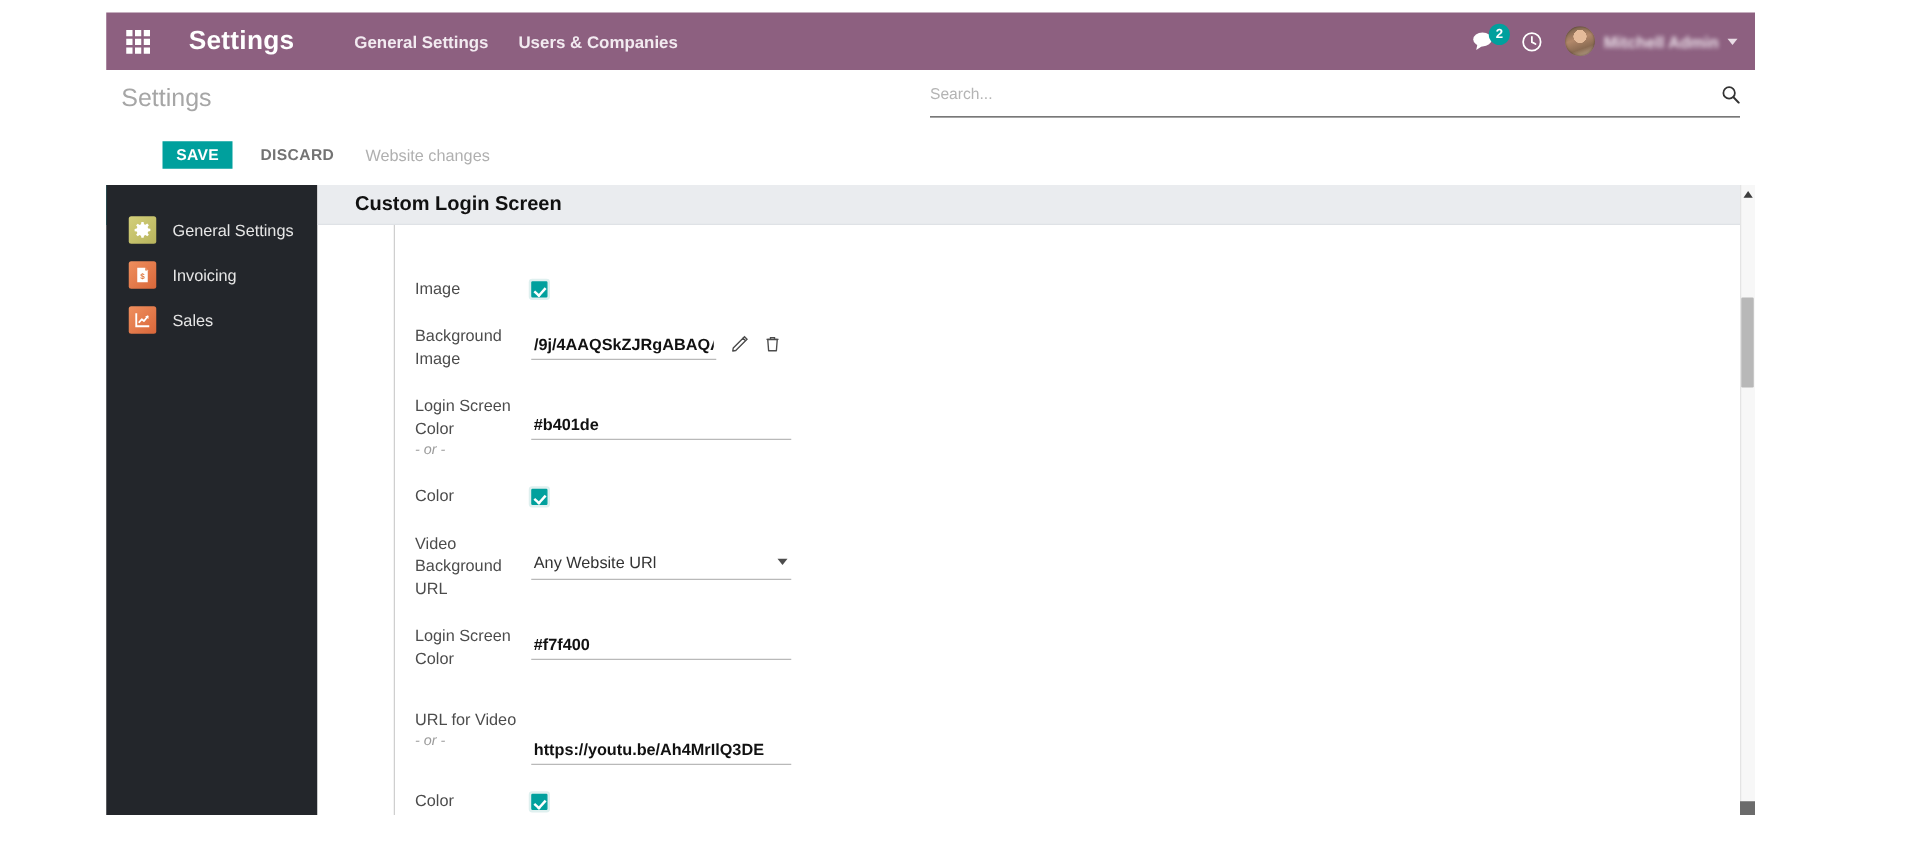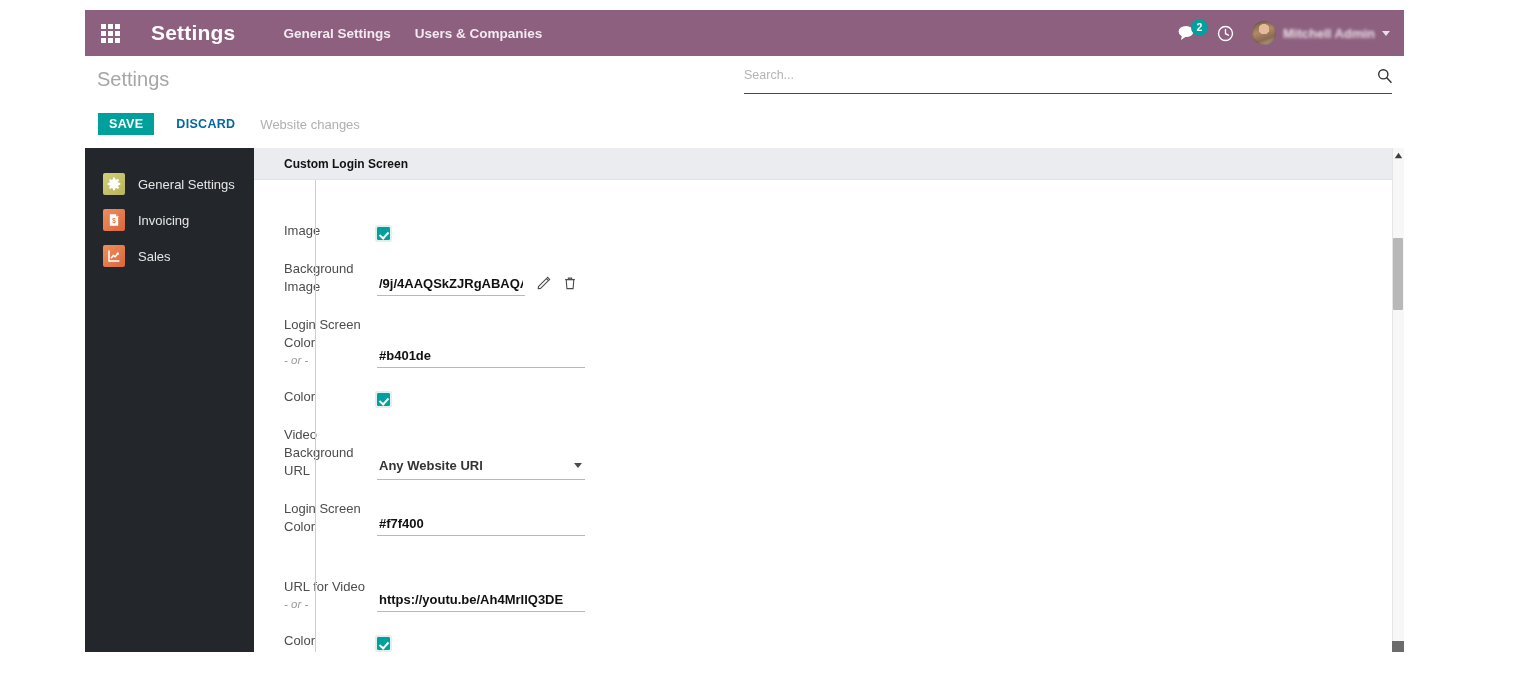--- a/index.html
+++ b/index.html
@@ -140,24 +140,25 @@
   .btn-save {
     background: #00a09d;
     color: #ffffff;
     font-size: 12.5px;
     font-weight: bold;
     letter-spacing: .3px;
     padding: 4px 11px;
     border: 0;
     cursor: pointer;
     font-family: "Liberation Sans", sans-serif;
+    margin-left: 32px;
   }
   .btn-discard {
     background: transparent;
-    color: #0369a1;
+    color: #737373;
     font-size: 12.5px;
     font-weight: bold;
     letter-spacing: .3px;
     padding: 5px 12px;
     margin-left: 10px;
     border: 0;
     cursor: pointer;
     font-family: "Liberation Sans", sans-serif;
   }
   .unsaved {
@@ -209,39 +210,39 @@
     overflow: hidden;
   }
   .section-head {
     height: 32px;
     background: #eaecef;
     border-bottom: 1px solid #dfe2e6;
     display: flex; align-items: center;
     padding-left: 30px;
   }
   .section-head-title {
-    font-size: 12px;
+    font-size: 16px;
     font-weight: bold;
     color: #111;
   }
 
   .form-body {
     position: relative;
     padding: 40px 0 0 0;
   }
   .vrule {
     position: absolute;
     left: 61px; top: 0px;
     width: 1px; height: 472px;
     background: #cfcfcf;
   }
   .frow {
     display: flex;
-    align-items: flex-end;
-    padding-left: 30px;
+    align-items: center;
+    padding-left: 78px;
     margin-bottom: 18px;
   }
   .flabel {
     width: 93px;
     flex: 0 0 93px;
     font-size: 13px;
     color: #4c4c4c;
     line-height: 18px;
     padding-top: 2px;
   }
@@ -293,21 +294,20 @@
     cursor: pointer;
     display: flex; align-items: center;
     padding-top: 2px;
   }
   .selwrap {
     width: 208px;
     border-bottom: 1px solid #b9b9b9;
     display: flex; align-items: center;
     padding-bottom: 4px;
     cursor: pointer;
-    font-weight: bold;
   }
   .selval { flex: 1; font-size: 13px; color: #333; padding: 2px; }
   .sel-caret {
     width: 0; height: 0;
     border-left: 4px solid transparent;
     border-right: 4px solid transparent;
     border-top: 5px solid #4c4c4c;
     margin-right: 3px;
   }
 

